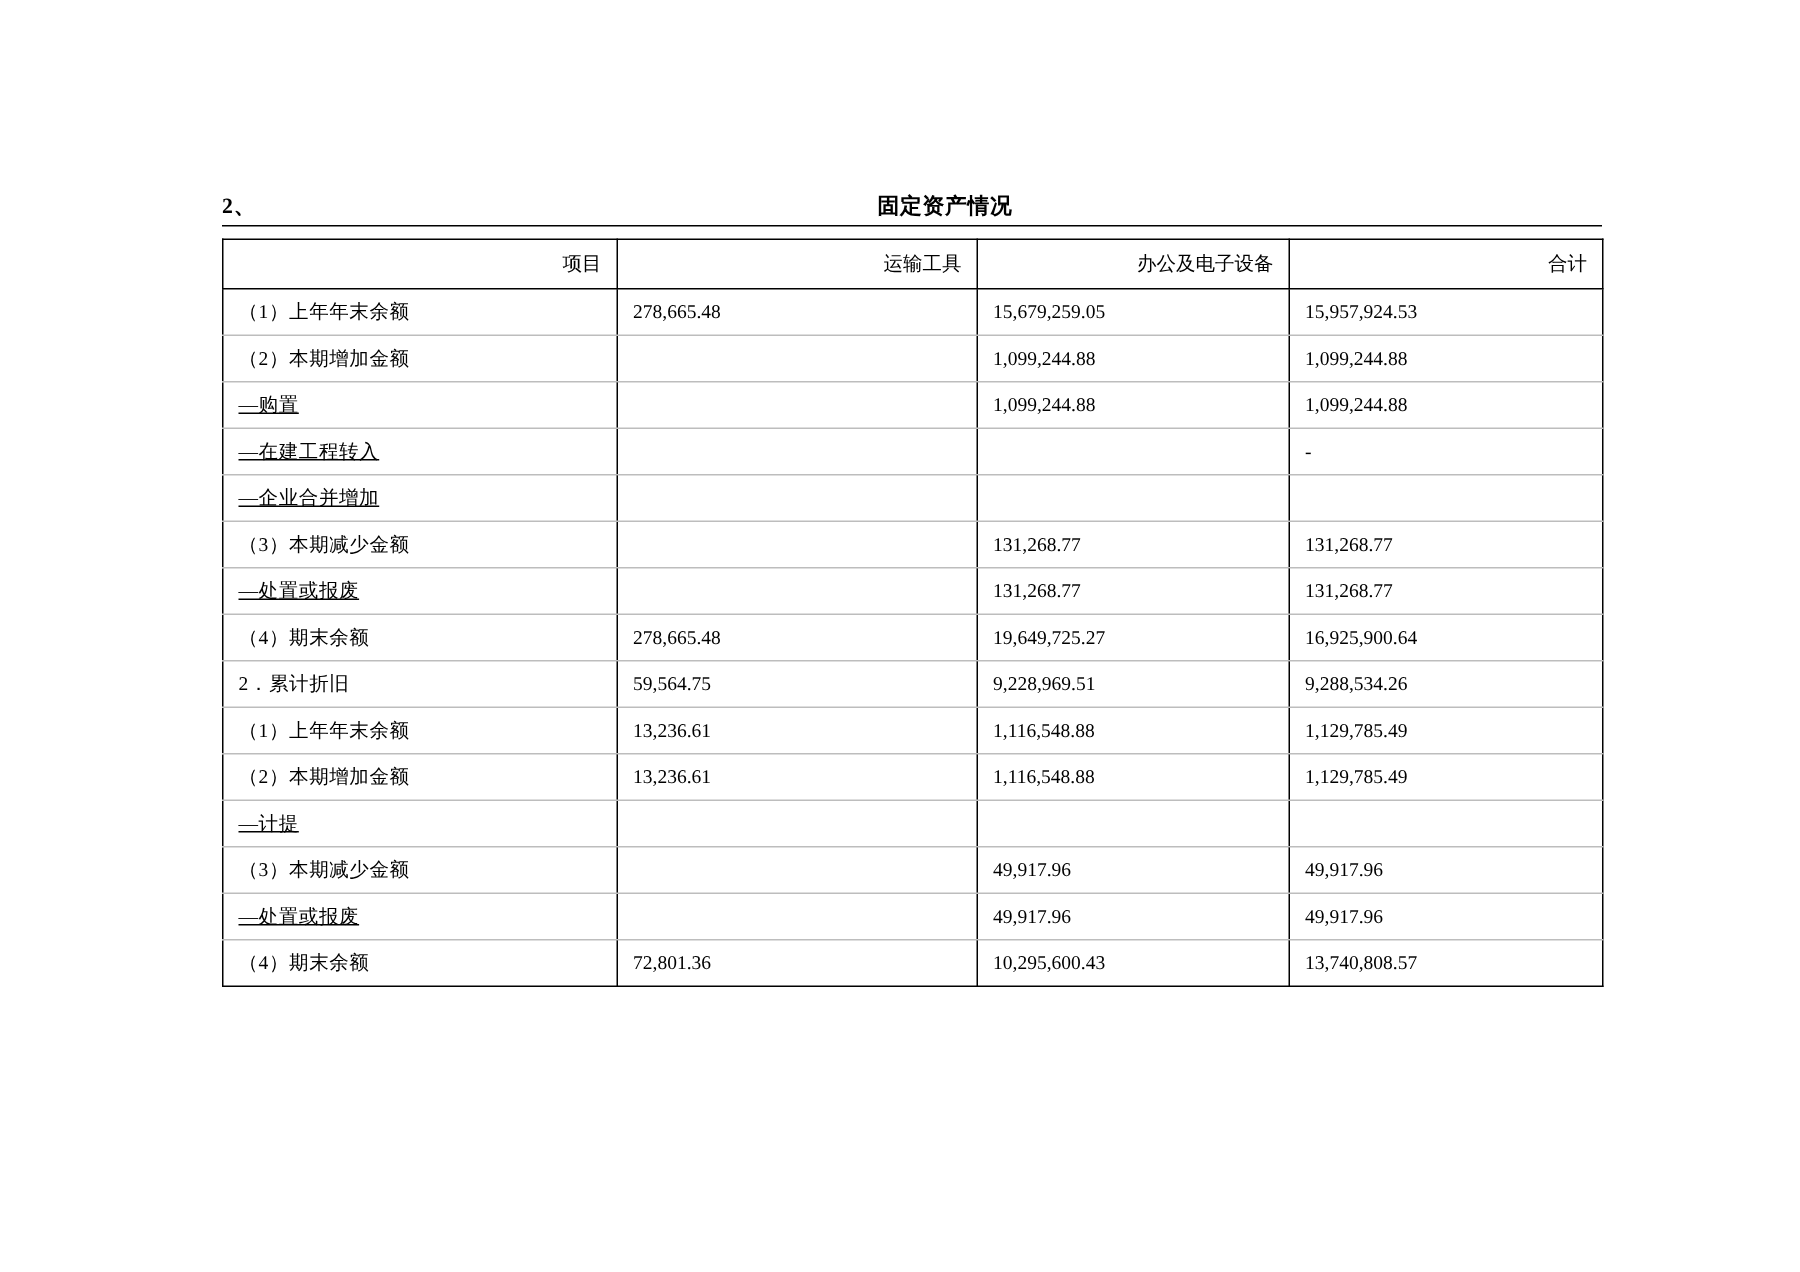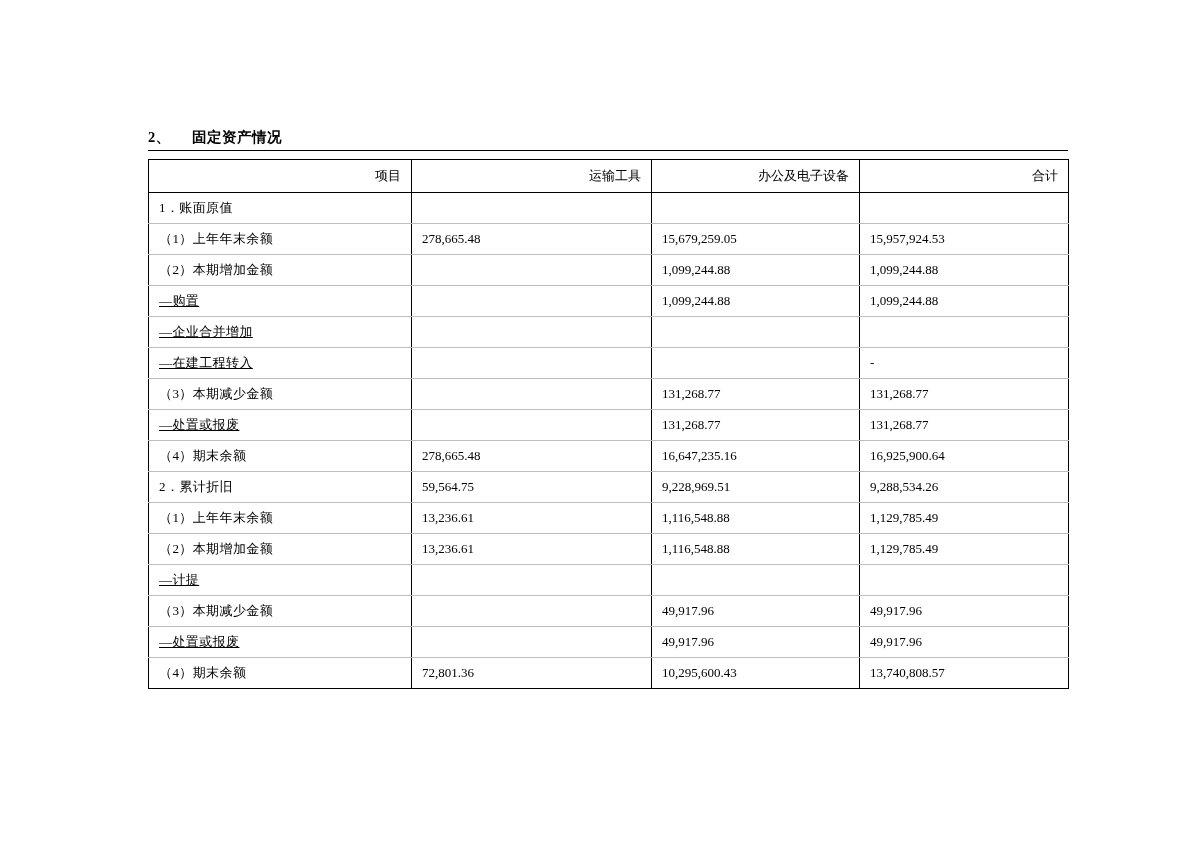--- a/index.html
+++ b/index.html
@@ -33,20 +33,21 @@
     border-bottom: 1.6px solid #000;
     padding-bottom: 3px;
     letter-spacing: 0.5px;
   }
   .section-title .num {
     width: 44px;
     flex: 0 0 auto;
   }
   .section-title .txt {
     flex: 1 1 auto;
+    text-align: center;
   }
   table.fa {
     border-collapse: collapse;
     width: 920px;
     margin-top: 8px;
     table-layout: fixed;
     font-size: 13px;
   }
   table.fa col.c0 { width: 263px; }
   table.fa col.c1 { width: 240px; }
@@ -106,71 +107,65 @@
       <thead>
         <tr class="head">
           <th>项目</th>
           <th>运输工具</th>
           <th>办公及电子设备</th>
           <th>合计</th>
         </tr>
       </thead>
       <tbody>
           <tr>
-            <td class="label indent0">1．账面原值</td>
-            <td class="num"></td>
-            <td class="num"></td>
-            <td class="num"></td>
-          </tr>
-          <tr>
             <td class="label indent1">（1）上年年末余额</td>
             <td class="num">278,665.48</td>
             <td class="num">15,679,259.05</td>
             <td class="num">15,957,924.53</td>
           </tr>
           <tr>
             <td class="label indent1">（2）本期增加金额</td>
             <td class="num"></td>
             <td class="num">1,099,244.88</td>
             <td class="num">1,099,244.88</td>
           </tr>
           <tr>
             <td class="label indent2">—购置</td>
             <td class="num"></td>
             <td class="num">1,099,244.88</td>
             <td class="num">1,099,244.88</td>
           </tr>
           <tr>
+            <td class="label indent2">—在建工程转入</td>
+            <td class="num"></td>
+            <td class="num"></td>
+            <td class="num">-</td>
+          </tr>
+          <tr>
             <td class="label indent2">—企业合并增加</td>
             <td class="num"></td>
             <td class="num"></td>
             <td class="num"></td>
-          </tr>
-          <tr>
-            <td class="label indent2">—在建工程转入</td>
-            <td class="num"></td>
-            <td class="num"></td>
-            <td class="num">-</td>
           </tr>
           <tr>
             <td class="label indent1">（3）本期减少金额</td>
             <td class="num"></td>
             <td class="num">131,268.77</td>
             <td class="num">131,268.77</td>
           </tr>
           <tr>
             <td class="label indent2">—处置或报废</td>
             <td class="num"></td>
             <td class="num">131,268.77</td>
             <td class="num">131,268.77</td>
           </tr>
           <tr>
             <td class="label indent1">（4）期末余额</td>
             <td class="num">278,665.48</td>
-            <td class="num">16,647,235.16</td>
+            <td class="num">19,649,725.27</td>
             <td class="num">16,925,900.64</td>
           </tr>
           <tr>
             <td class="label indent0">2．累计折旧</td>
             <td class="num">59,564.75</td>
             <td class="num">9,228,969.51</td>
             <td class="num">9,288,534.26</td>
           </tr>
           <tr>
             <td class="label indent1">（1）上年年末余额</td>

